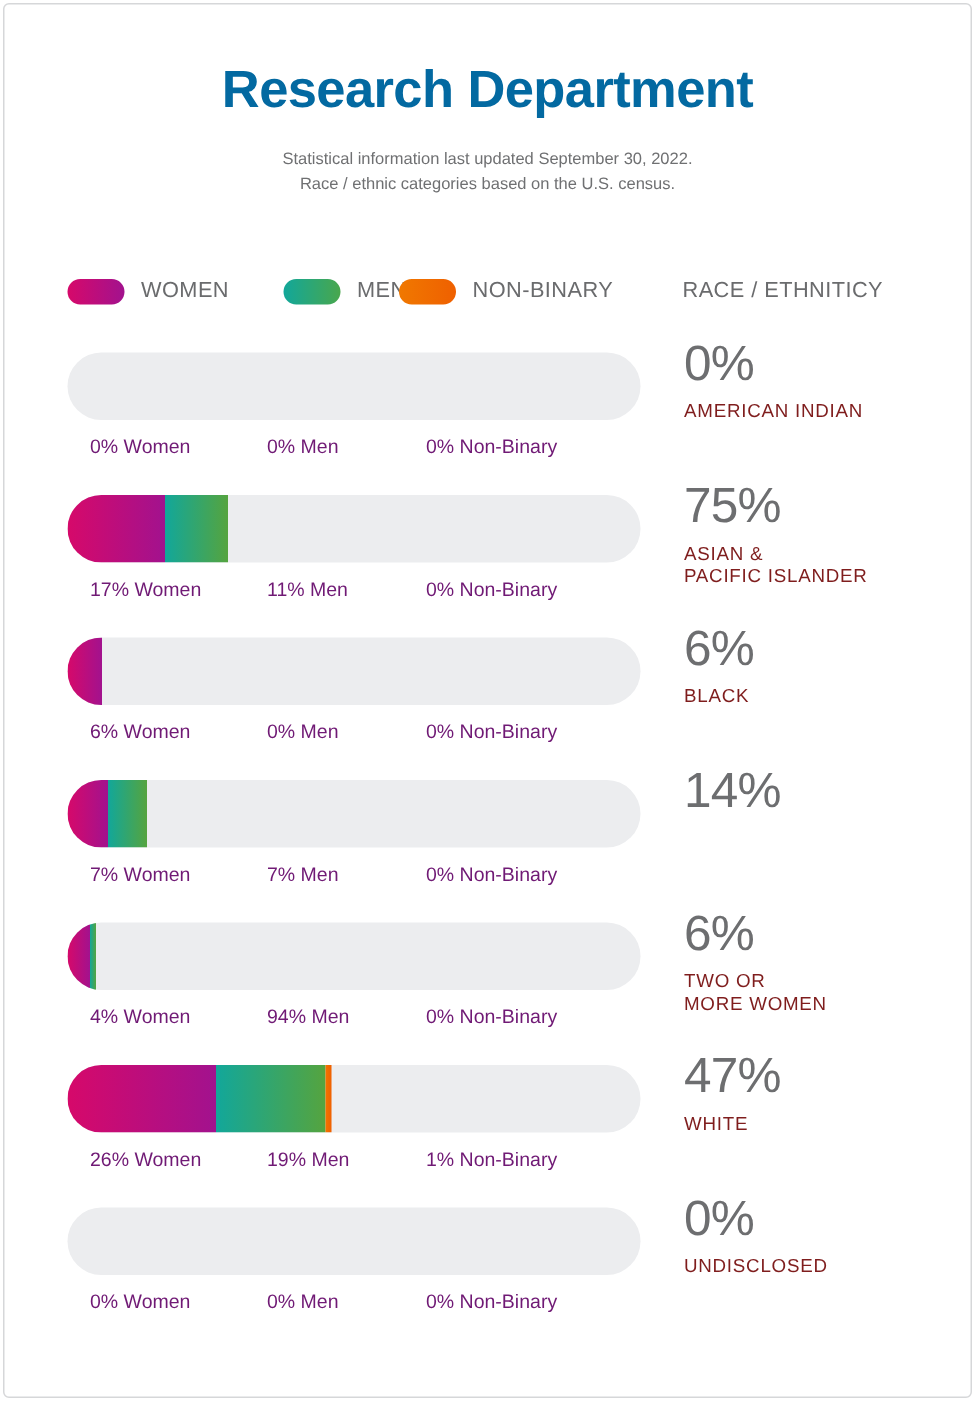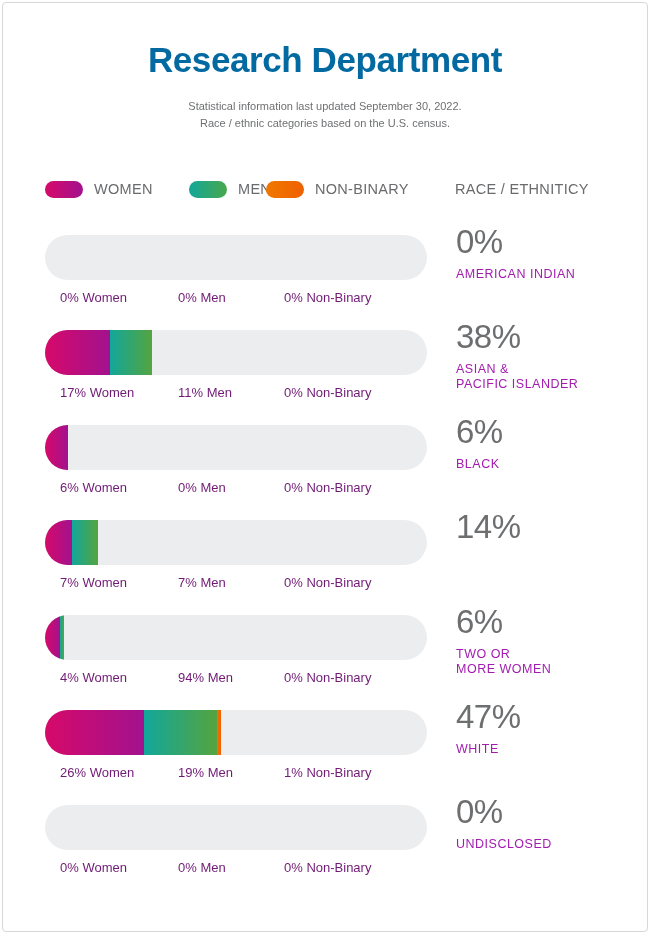--- a/index.html
+++ b/index.html
@@ -54,21 +54,21 @@
   #legend {
     position: absolute;
     left: 0;
     top: 178px;
     width: 646px;
     height: 26px;
   }
   .legend-item {
     position: absolute;
     display: flex;
-    align-items: flex-start;
+    align-items: center;
     height: 26px;
   }
   .legend-swatch {
     width: 38px;
     height: 17px;
     border-radius: 9px;
     display: inline-block;
     flex: none;
   }
   .legend-label {
@@ -145,21 +145,21 @@
   .row-pct {
     font-size: 33px;
     color: #6d6e70;
     line-height: 1;
     letter-spacing: -0.5px;
     font-weight: normal;
   }
   .row-cat {
     margin-top: 9px;
     font-size: 12.5px;
-    color: #a21caf;
+    color: #7f1d1d;
     letter-spacing: 0.5px;
     line-height: 1.22;
   }
   .row-cat .cat-line { display: block; }
 </style>
 </head>
 <body>
 
 <div id="card">
 
@@ -208,21 +208,21 @@
         <div class="bar-track">
           <div class="seg seg-women" style="width: 64.94px;"></div>
           <div class="seg seg-men" style="width: 42.02px;"></div>
         </div>
         <div class="sublabels">
           <span class="sublabel sub-w">17% Women</span>
           <span class="sublabel sub-m">11% Men</span>
           <span class="sublabel sub-nb">0% Non-Binary</span>
         </div>
         <div class="row-value">
-          <div class="row-pct">38%</div>
+          <div class="row-pct">75%</div>
           <div class="row-cat">
             <span class="cat-line">ASIAN &amp;</span>
             <span class="cat-line">PACIFIC ISLANDER</span>
           </div>
         </div>
       </div>
       <div class="row">
         <div class="bar-track">
           <div class="seg seg-women" style="width: 22.92px;"></div>
         </div>

